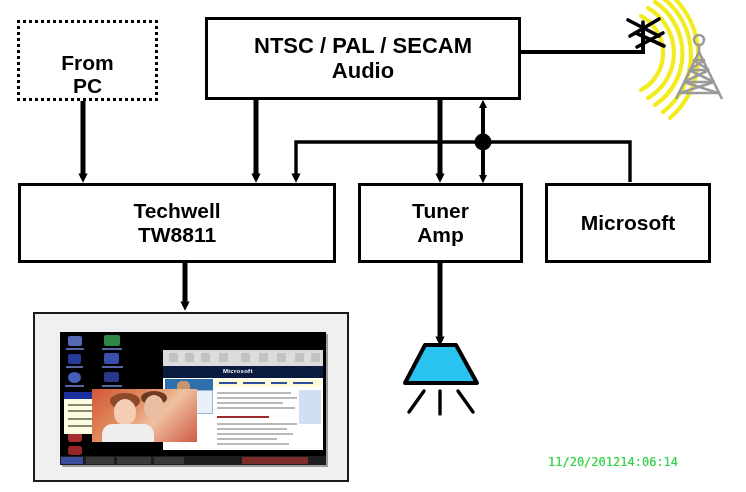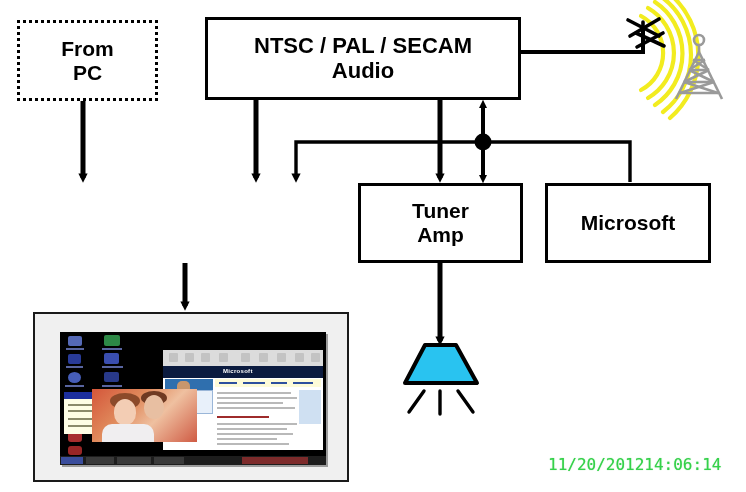--- a/index.html
+++ b/index.html
@@ -12,21 +12,21 @@
 
   .blk{
     position:absolute;box-sizing:border-box;background:#ffffff;
     border:3px solid #000;display:flex;flex-direction:column;
     align-items:center;justify-content:center;text-align:center;
     font-weight:bold;color:#000;line-height:1.12;z-index:4;
   }
   .blk.dotted{border:3px dotted #000;}
   .blk .ln{display:block;white-space:nowrap;}
 
-  #blk-frompc{left:17px;top:20px;width:141px;height:81px;font-size:21px;}
+  #blk-frompc{left:17px;top:20px;width:141px;height:81px;font-size:21px;justify-content:flex-end;}
   #blk-tuner{left:205px;top:17px;width:316px;height:83px;font-size:22px;text-align:right;}
   #blk-techwell{left:18px;top:183px;width:318px;height:80px;font-size:21px;}
   #blk-audioamp{left:358px;top:183px;width:165px;height:80px;font-size:21px;}
   #blk-micro{left:545px;top:183px;width:166px;height:80px;font-size:21px;}
 
   
   #monitor{
     position:absolute;left:33px;top:312px;width:316px;height:170px;
     box-sizing:border-box;border:2px solid #1a1a1a;background:#f0f0f0;
     z-index:4;
@@ -68,21 +68,21 @@
   #photo .h2{position:absolute;left:49px;top:2px;width:26px;height:14px;border-radius:50%;background:#6f3a22;}
   #photo .body{position:absolute;left:10px;bottom:0;width:52px;height:18px;background:#f0eef0;border-radius:10px 10px 0 0;}
   
   #taskbar{position:absolute;left:0;bottom:0;width:100%;height:9px;background:#1d1d1d;}
   #taskbar .start{position:absolute;left:1px;top:1px;width:22px;height:7px;background:#3a4d9c;}
   #taskbar .tb{position:absolute;top:1px;height:7px;background:#3a3a3a;}
   #taskbar .redtask{position:absolute;right:18px;top:1px;width:66px;height:7px;background:#7d2b2b;}
 
   #timestamp{
     position:absolute;left:548px;top:455px;color:#35d14a;
-    font-family:"DejaVu Sans Mono", monospace;font-size:16px;
+    font-family:"DejaVu Sans Mono", monospace;font-size:12px;
     letter-spacing:0px;white-space:nowrap;z-index:6;
     text-shadow:0 0 1px rgba(40,200,60,.6);
   }
 </style>
 </head>
 <body>
 
 <div id="stage">
 
   <svg class="layer" viewBox="0 0 746 492">
@@ -163,20 +163,24 @@
   <div class="blk dotted" id="blk-frompc">
     <span class="ln">From</span>
     <span class="ln">PC</span>
   </div>
 
   <div class="blk" id="blk-tuner">
     <span class="ln">NTSC / PAL / SECAM</span>
     <span class="ln">Audio</span>
   </div>
 
+  <div class="blk" id="blk-techwell">
+    <span class="ln">Techwell</span>
+    <span class="ln">TW8811</span>
+  </div>
 
   <div class="blk" id="blk-audioamp">
     <span class="ln">Tuner</span>
     <span class="ln">Amp</span>
   </div>
 
   <div class="blk" id="blk-micro">
     <span class="ln">Microsoft</span>
   </div>
 

